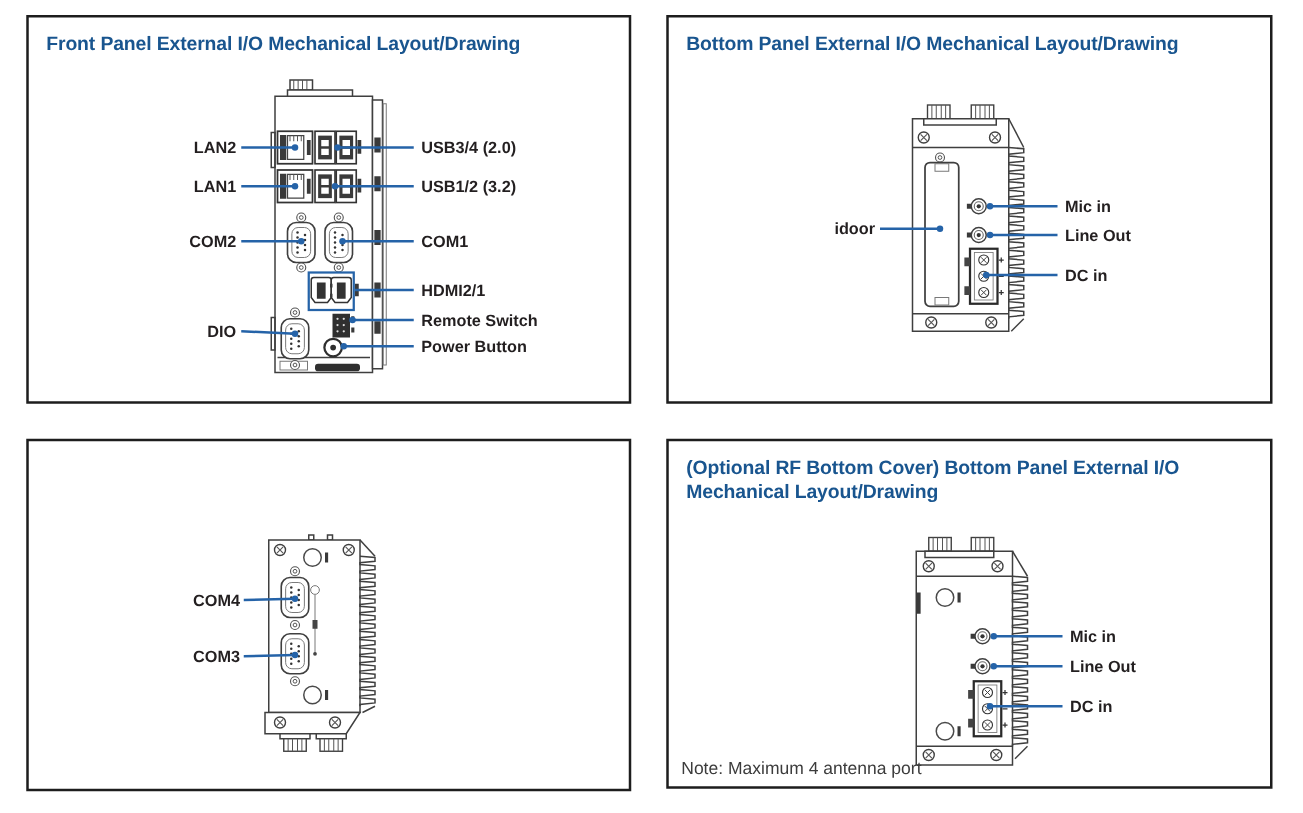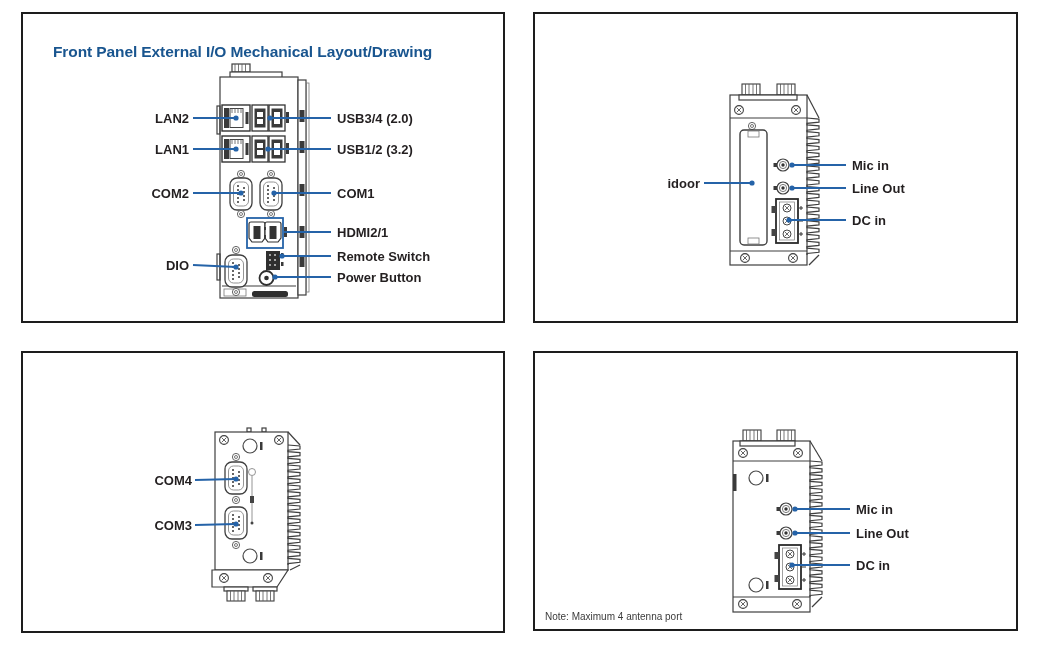--- a/index.html
+++ b/index.html
@@ -3,32 +3,32 @@
 <meta charset="utf-8">
 <style>
   html,body{margin:0;padding:0;background:#fff;}
   #page{position:relative;width:1042px;height:650px;background:#fff;overflow:hidden;
         font-family:"Liberation Sans",sans-serif;}
   .panel{position:absolute;border:2px solid #1d1d1d;background:#fff;box-sizing:border-box;}
   #p-front {left:21px; top:12px;  width:484px; height:311px;}
   #p-bottom{left:533px;top:12px;  width:485px; height:311px;}
   #p-top   {left:21px; top:351px; width:484px; height:282px;}
   #p-rf    {left:533px;top:351px; width:485px; height:280px;}
-  .ptitle{margin:16px;position:absolute;left:14px;top:12px;width:456px;
+  .ptitle{margin:0;position:absolute;left:14px;top:12px;width:456px;
           font-size:15.5px;line-height:1.25;font-weight:bold;color:#19558F;letter-spacing:-0.1px;}
   .draw{position:absolute;left:0;top:0;}
   svg text{font-family:"Liberation Sans",sans-serif;font-weight:bold;font-size:13px;fill:#231f20;}
   .t-end{text-anchor:end;}
   .ln{stroke:#3f3f3f;stroke-width:1.2;fill:none;}
   .lnf{stroke:#3f3f3f;stroke-width:1.2;fill:#fff;}
   .thin{stroke:#787878;stroke-width:0.8;fill:none;}
   .leader{stroke:#2563A8;stroke-width:2;fill:none;}
   .dot{fill:#2563A8;}
   .dk{fill:#3a3a3a;}
-  .note{position:absolute;left:10px;bottom:7px;font-size:10px;color:#3c3c3c;font-weight:normal;}
+  .note{position:absolute;left:10px;bottom:7px;font-size:14px;color:#3c3c3c;font-weight:normal;}
 </style>
 </head>
 <body>
 
 <svg width="0" height="0" style="position:absolute" aria-hidden="true">
   <defs>
     <g id="db9v">
       <rect x="-11" y="-16" width="22" height="32" rx="7" fill="#fff" stroke="#3f3f3f" stroke-width="1.3"></rect>
       <rect x="-7.5" y="-12" width="15" height="24" rx="5" fill="#fff" stroke="#7a7a7a" stroke-width="0.8"></rect>
       <g fill="#333">
@@ -194,20 +194,21 @@
         <text x="314" y="139.5">USB1/2 (3.2)</text>
         <text x="314" y="183.5">COM1</text>
         <text x="314" y="222.5">HDMI2/1</text>
         <text x="314" y="246.5">Remote Switch</text>
         <text x="314" y="267.5">Power Button</text>
       </g>
     </svg>
   </section>
 
   <section class="panel" id="p-bottom">
+    <h2 class="ptitle">Bottom Panel External I/O Mechanical Layout/Drawing</h2>
     <svg class="draw" width="481" height="307" viewBox="0 0 481 307">
       <g>
         <use href="#nut" x="216" y="81"></use>
           <use href="#nut" x="251" y="81"></use>
         <rect x="195" y="81" width="77" height="170" class="lnf"></rect>
         <rect x="204" y="81" width="58" height="5" class="lnf" fill="#f2f2f2"></rect>
         <line x1="195" y1="104" x2="272" y2="104" class="ln"></line>
         <line x1="272" y1="81" x2="284" y2="104" class="ln"></line>
         <path class="ln" stroke-width="1" d="M 272 104 L 284 105.03 L 284 108.11 L 272 109.34 L 272 110.85 L 284 111.88 L 284 114.96 L 272 116.19 L 272 117.70 L 284 118.73 L 284 121.81 L 272 123.04 L 272 124.55 L 284 125.58 L 284 128.66 L 272 129.89 L 272 131.40 L 284 132.43 L 284 135.51 L 272 136.74 L 272 138.25 L 284 139.28 L 284 142.36 L 272 143.59 L 272 145.10 L 284 146.13 L 284 149.21 L 272 150.44 L 272 151.95 L 284 152.98 L 284 156.06 L 272 157.29 L 272 158.80 L 284 159.83 L 284 162.91 L 272 164.14 L 272 165.65 L 284 166.68 L 284 169.76 L 272 170.99 L 272 172.50 L 284 173.53 L 284 176.61 L 272 177.84 L 272 179.35 L 284 180.38 L 284 183.46 L 272 184.69 L 272 186.20 L 284 187.23 L 284 190.31 L 272 191.54 L 272 193.05 L 284 194.08 L 284 197.16 L 272 198.39 L 272 199.90 L 284 200.93 L 284 204.01 L 272 205.24 L 272 206.75 L 284 207.78 L 284 210.86 L 272 212.09 L 272 213.60 L 284 214.63 L 284 217.71 L 272 218.94 L 272 220.45 L 284 221.48 L 284 224.56 L 272 225.79 L 272 227.30 L 284 228.33 L 284 231.41 L 272 232.64 L 272 234.15 L 284 235.18 L 284 238.26 L 272 239.49 L 272 241.00"></path>
         <line x1="284" y1="241" x2="274" y2="251" class="ln"></line>
@@ -282,20 +283,21 @@
           <circle cx="213" cy="126" r="2.6" class="dot"></circle>
         <line x1="172" y1="172" x2="213" y2="171" class="leader"></line>
           <circle cx="213" cy="171" r="2.6" class="dot"></circle>
         <text x="169" y="131.5" class="t-end">COM4</text>
         <text x="169" y="176.5" class="t-end">COM3</text>
       </g>
     </svg>
   </section>
 
   <section class="panel" id="p-rf">
+    <h2 class="ptitle">(Optional RF Bottom Cover) Bottom Panel External I/O Mechanical Layout/Drawing</h2>
     <svg class="draw" width="481" height="276" viewBox="0 0 481 276">
       <g>
         <use href="#nut" x="217" y="88"></use>
           <use href="#nut" x="251" y="88"></use>
         <rect x="198" y="88" width="77" height="171" class="lnf"></rect>
         <rect x="205" y="88" width="55" height="5" class="lnf" fill="#f2f2f2"></rect>
         <line x1="198" y1="108" x2="275" y2="108" class="ln"></line>
         <line x1="275" y1="88" x2="287" y2="108" class="ln"></line>
         <path class="ln" stroke-width="1" d="M 275 108 L 287 109.02 L 287 112.08 L 275 113.30 L 275 114.80 L 287 115.82 L 287 118.88 L 275 120.10 L 275 121.60 L 287 122.62 L 287 125.68 L 275 126.90 L 275 128.40 L 287 129.42 L 287 132.48 L 275 133.70 L 275 135.20 L 287 136.22 L 287 139.28 L 275 140.50 L 275 142.00 L 287 143.02 L 287 146.08 L 275 147.30 L 275 148.80 L 287 149.82 L 287 152.88 L 275 154.10 L 275 155.60 L 287 156.62 L 287 159.68 L 275 160.90 L 275 162.40 L 287 163.42 L 287 166.48 L 275 167.70 L 275 169.20 L 287 170.22 L 287 173.28 L 275 174.50 L 275 176.00 L 287 177.02 L 287 180.08 L 275 181.30 L 275 182.80 L 287 183.82 L 287 186.88 L 275 188.10 L 275 189.60 L 287 190.62 L 287 193.68 L 275 194.90 L 275 196.40 L 287 197.42 L 287 200.48 L 275 201.70 L 275 203.20 L 287 204.22 L 287 207.28 L 275 208.50 L 275 210.00 L 287 211.02 L 287 214.08 L 275 215.30 L 275 216.80 L 287 217.82 L 287 220.88 L 275 222.10 L 275 223.60 L 287 224.62 L 287 227.68 L 275 228.90 L 275 230.40 L 287 231.42 L 287 234.48 L 275 235.70 L 275 237.20 L 287 238.22 L 287 241.28 L 275 242.50 L 275 244.00"></path>
         <line x1="287" y1="244" x2="277" y2="254" class="ln"></line>

